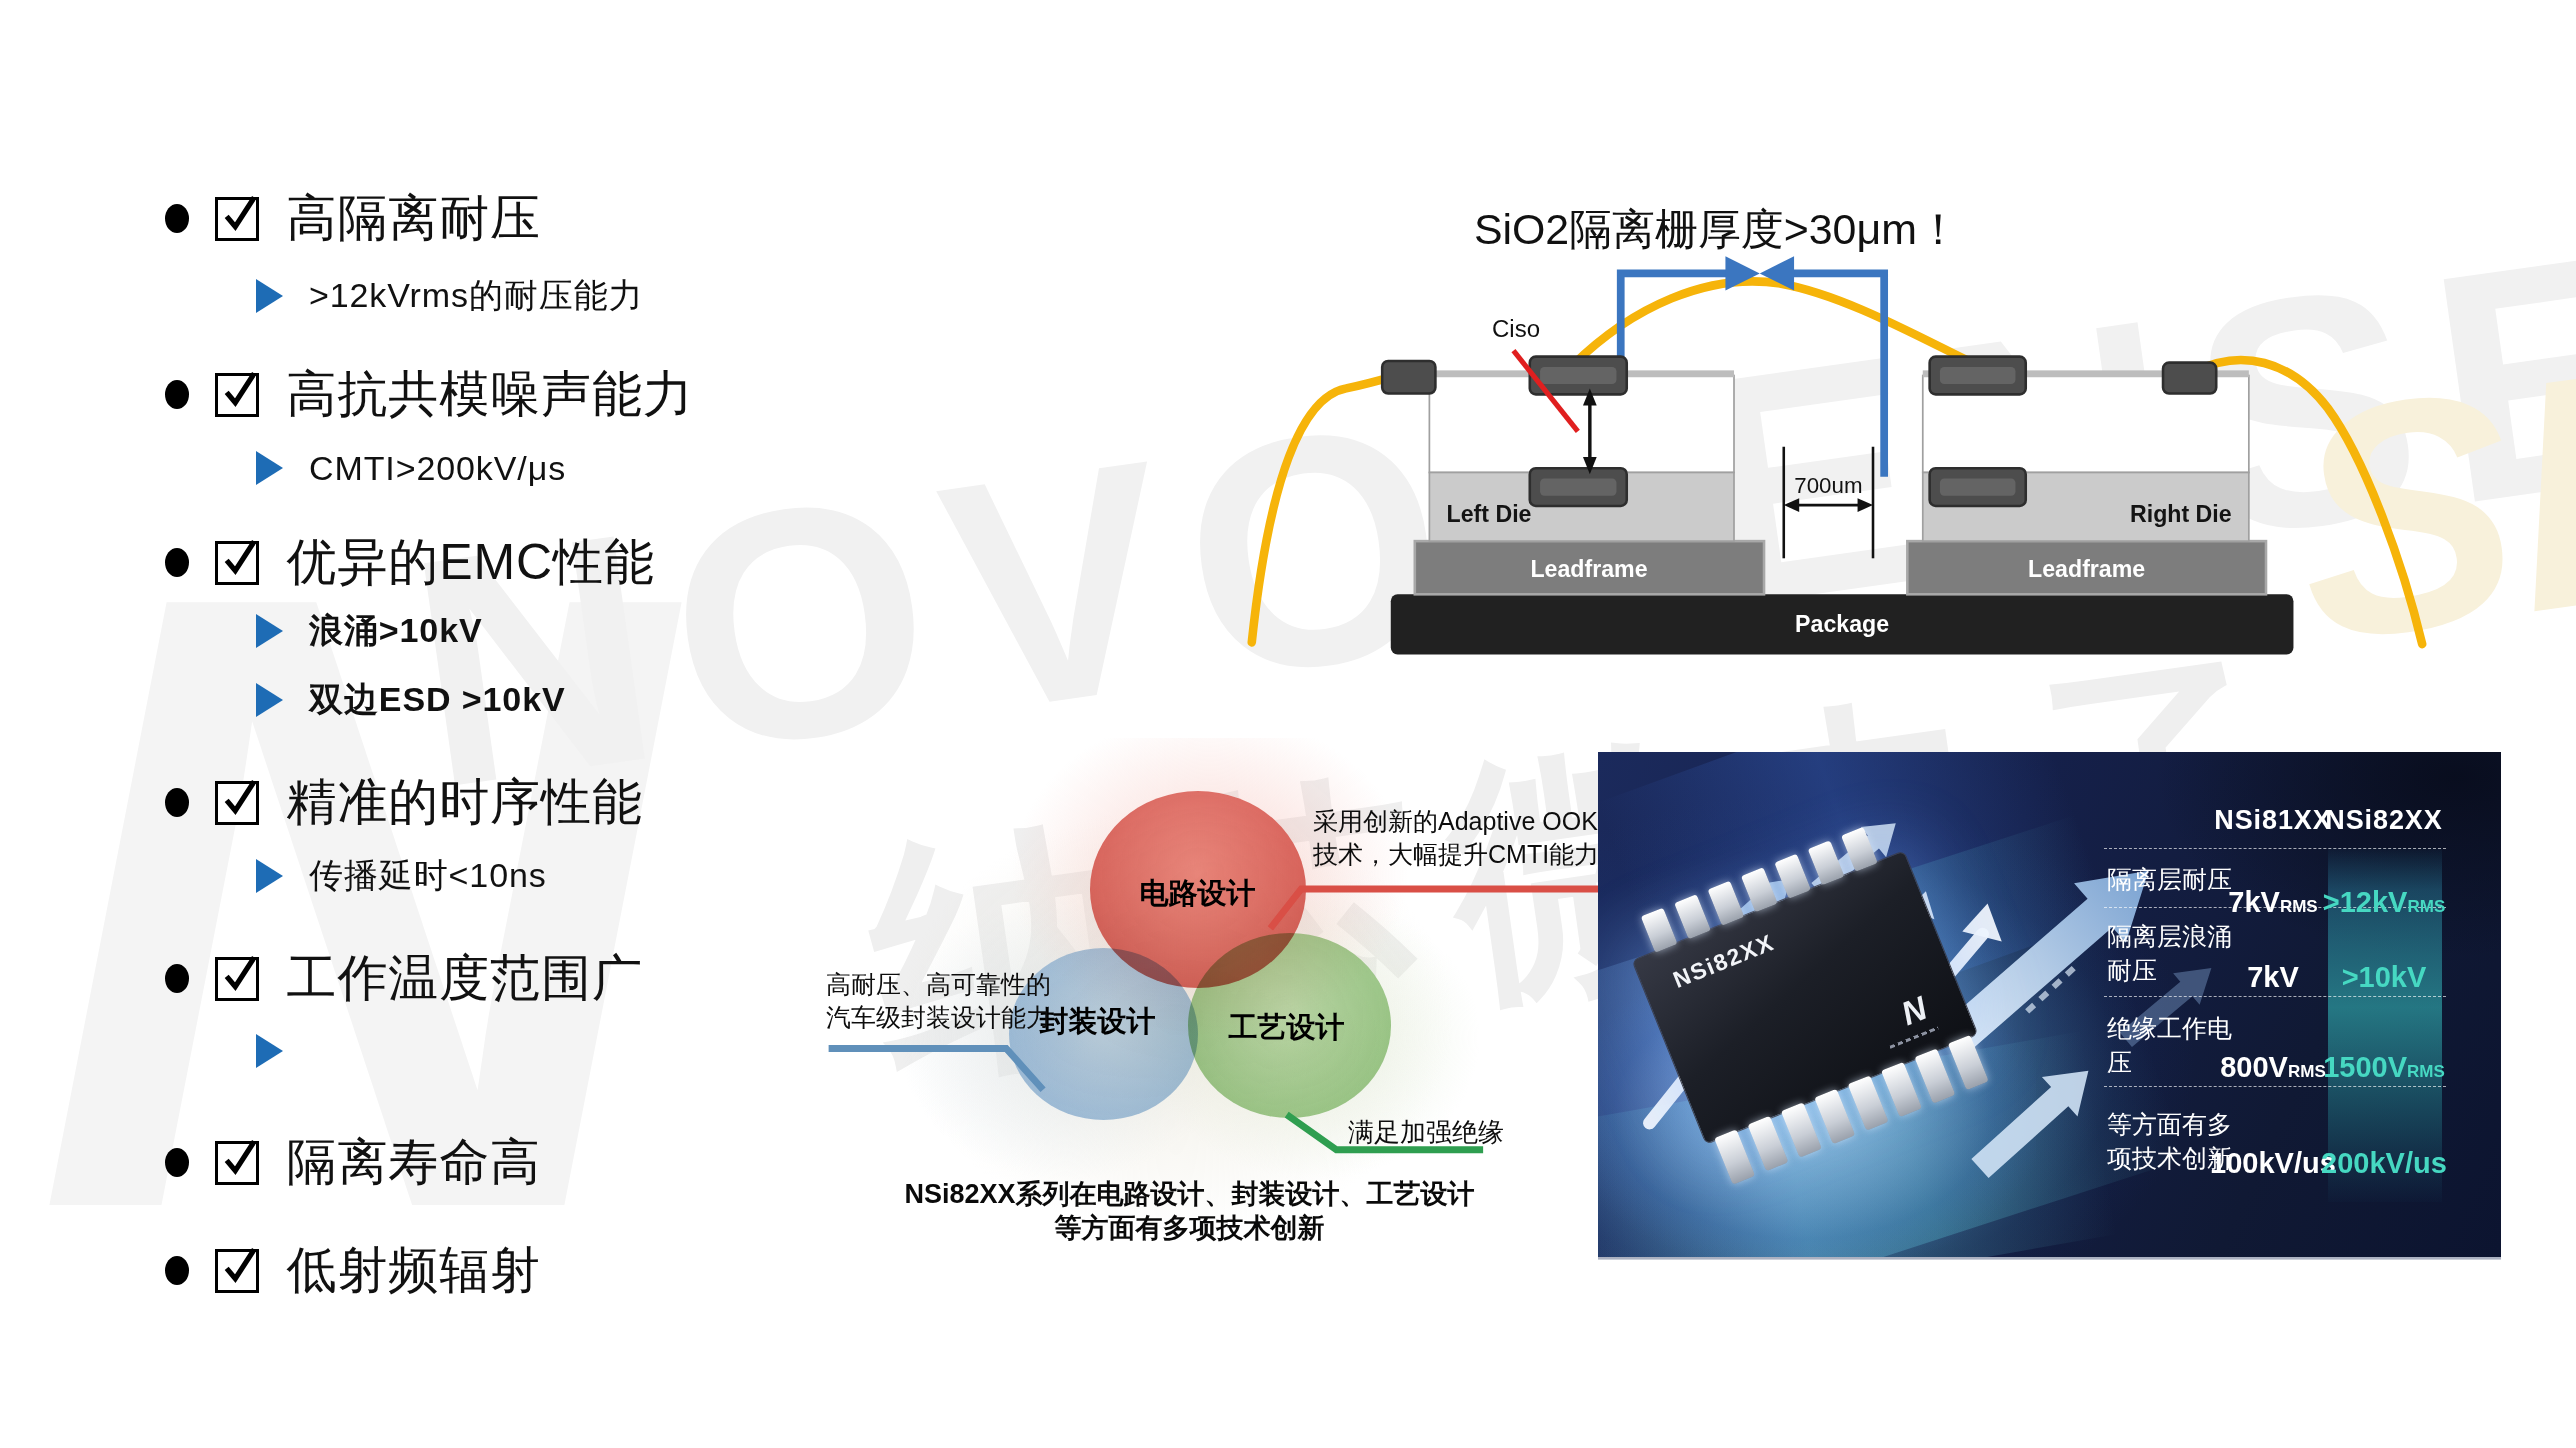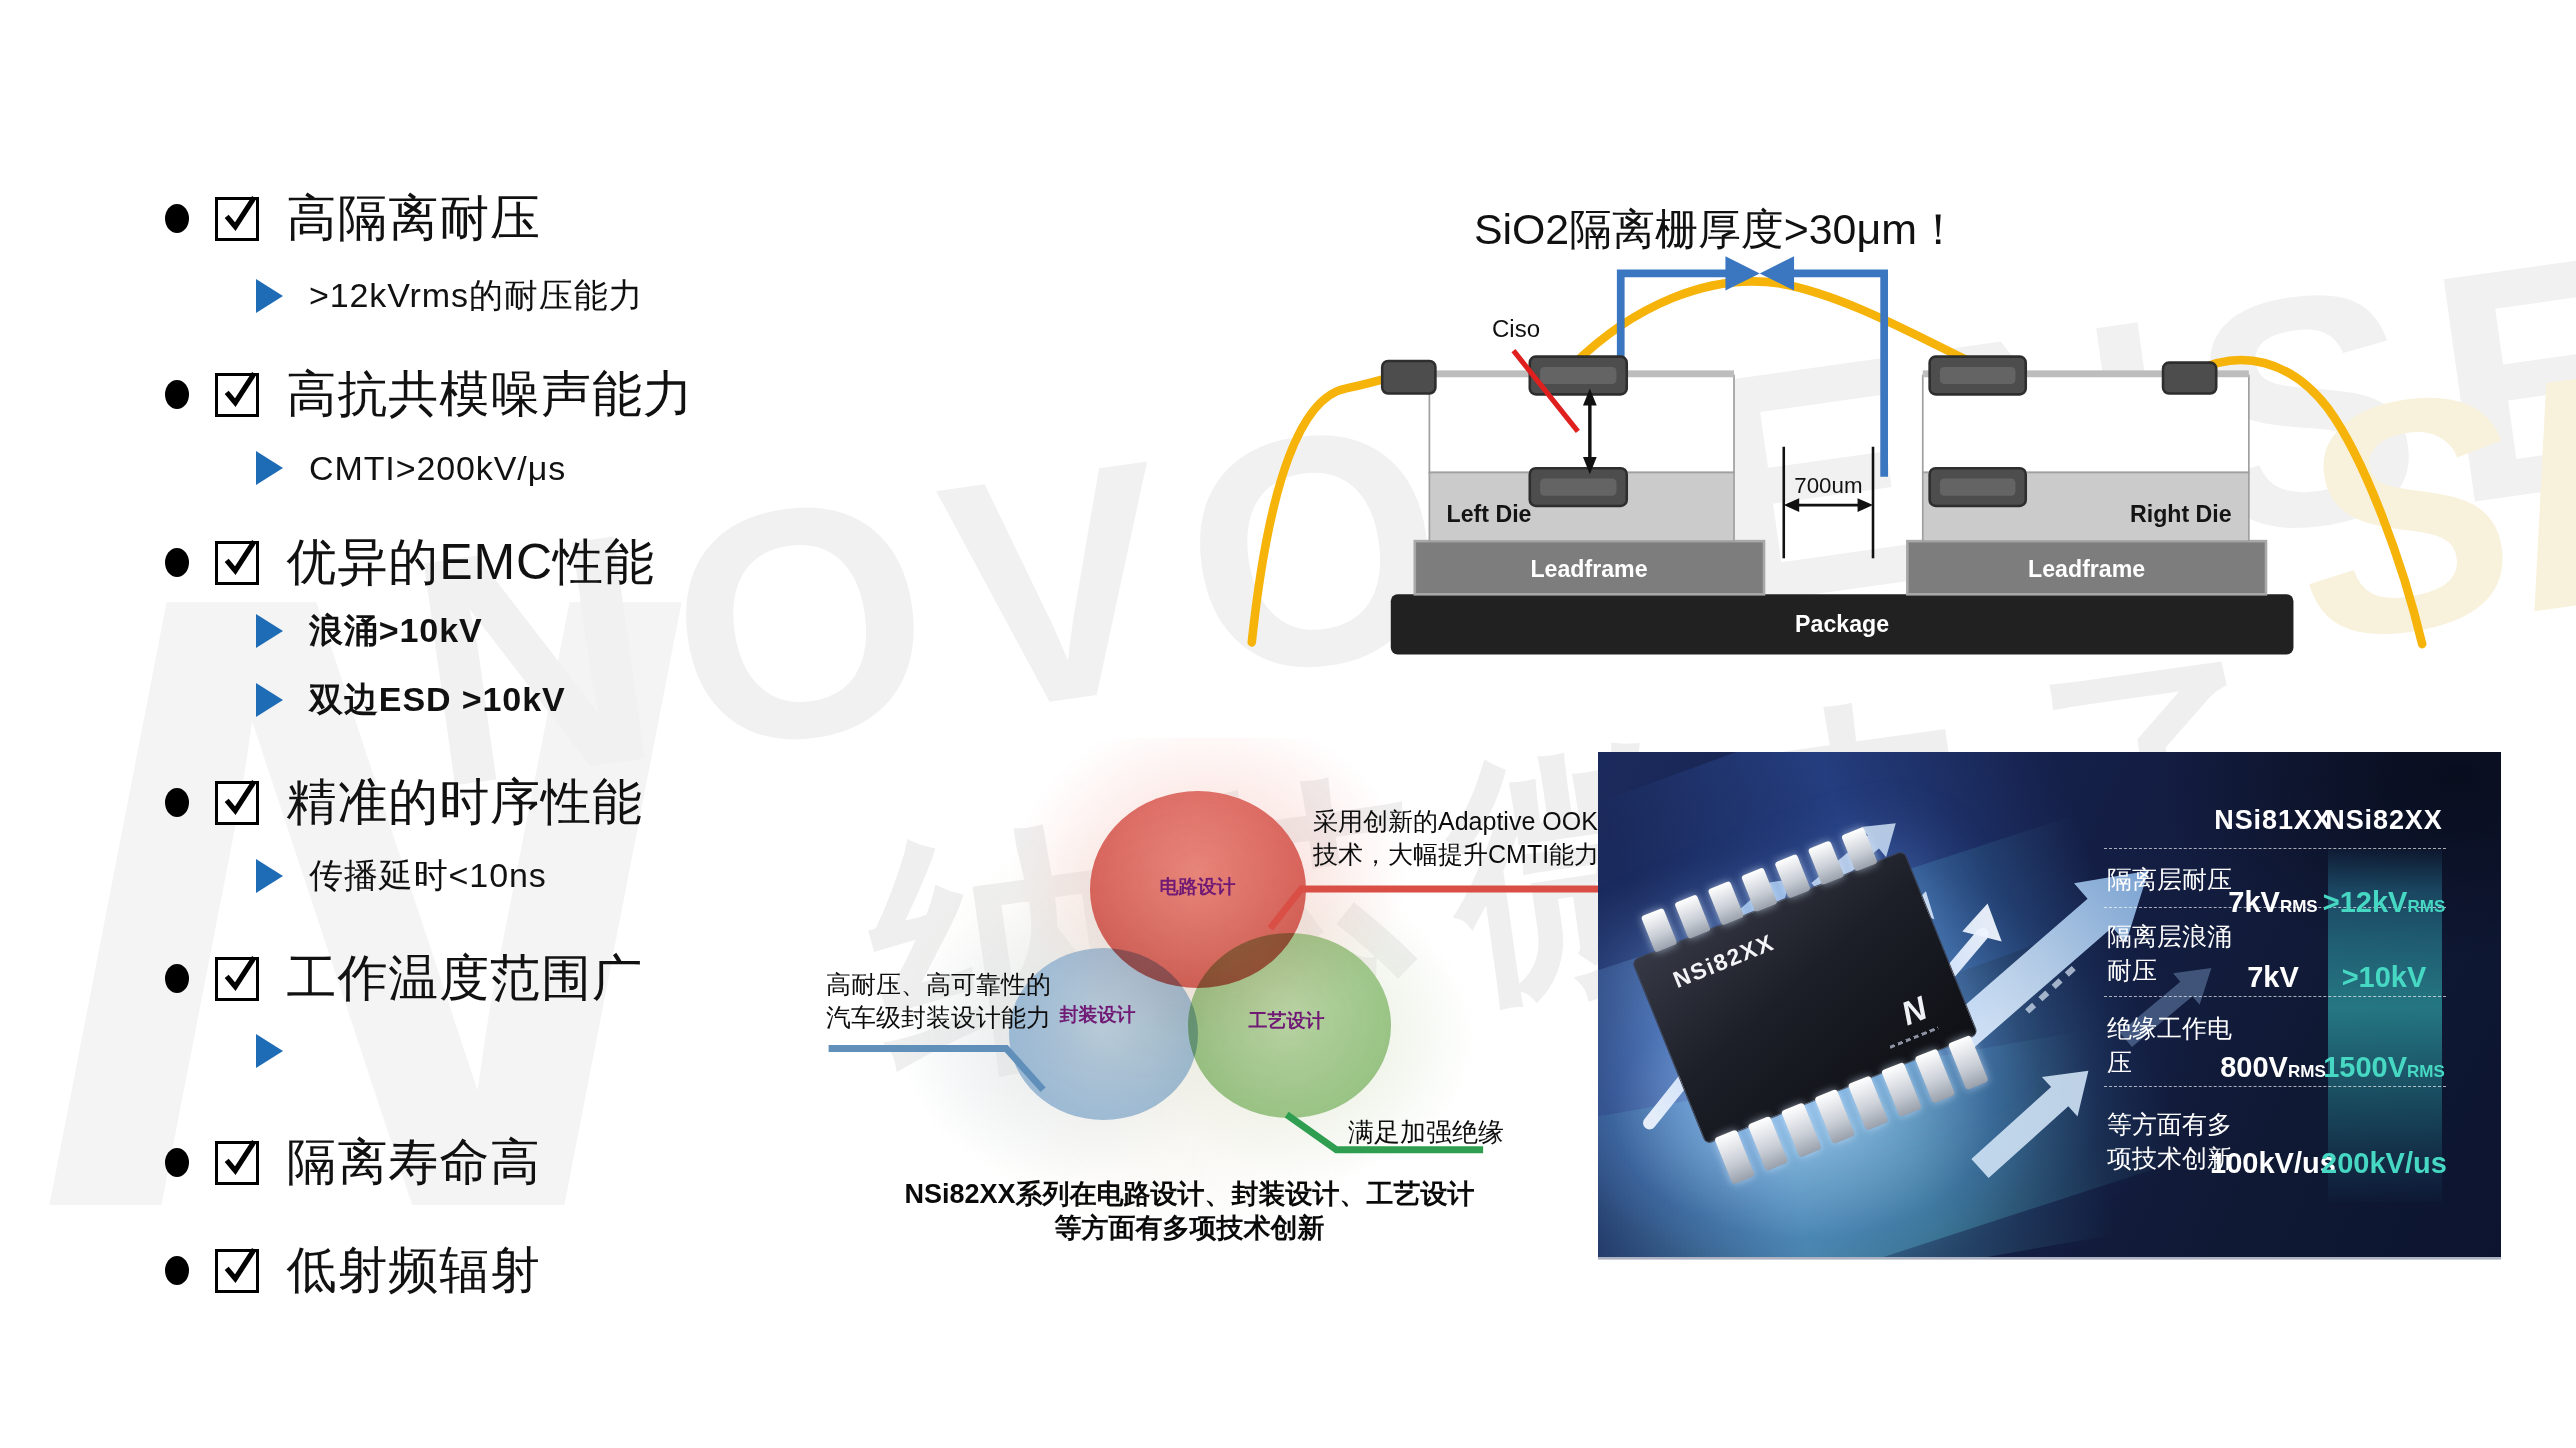--- a/index.html
+++ b/index.html
@@ -48,21 +48,21 @@
       radial-gradient(ellipse 369px 283px at 369px 283px, rgba(236,233,221,0.85), rgba(236,233,221,0) 75%),
       radial-gradient(ellipse 232px 197px at 258px 300px, rgba(203,219,236,0.50), rgba(203,219,236,0) 72%),
       radial-gradient(ellipse 232px 197px at 506px 300px, rgba(214,231,203,0.55), rgba(214,231,203,0) 72%);}
   .vc{position:absolute;border-radius:50%;mix-blend-mode:multiply;}
   .vc.red{left:283px;top:53px;width:216px;height:197px;
       background:radial-gradient(circle at 50% 42%, rgba(238,152,142,0.95), rgba(213,88,80,0.92) 78%);}
   .vc.blue{left:202px;top:210px;width:189px;height:172px;
       background:radial-gradient(circle at 50% 45%, rgba(196,216,236,0.95), rgba(157,190,222,0.95) 80%);}
   .vc.green{left:381px;top:195px;width:203px;height:185px;
       background:radial-gradient(circle at 50% 45%, rgba(196,224,180,0.95), rgba(148,196,128,0.92) 80%);}
-  .vlabel{position:absolute;width:189px;text-align:center;font-size:19px;font-weight:700;color:#701a75;z-index:3;}
+  .vlabel{position:absolute;width:189px;text-align:center;font-size:29px;font-weight:700;color:#000000;z-index:3;}
   .venn-lines{position:absolute;left:0;top:0;z-index:2;}
   .callout{position:absolute;font-size:25px;line-height:33px;color:#0d0d0d;font-weight:500;z-index:3;white-space:nowrap;}
   .vcaption{position:absolute;left:82px;top:439px;width:601px;text-align:center;
             font-size:27px;line-height:34px;font-weight:700;color:#0a0a0a;z-index:3;}
 
   
   .panel{position:absolute;left:1598px;top:752px;width:903px;height:505px;z-index:4;
          background:#141d40;overflow:hidden;box-shadow:0 2.6px 0 rgba(150,158,178,0.8);}
   .panel .bg1{position:absolute;inset:0;
       background:

